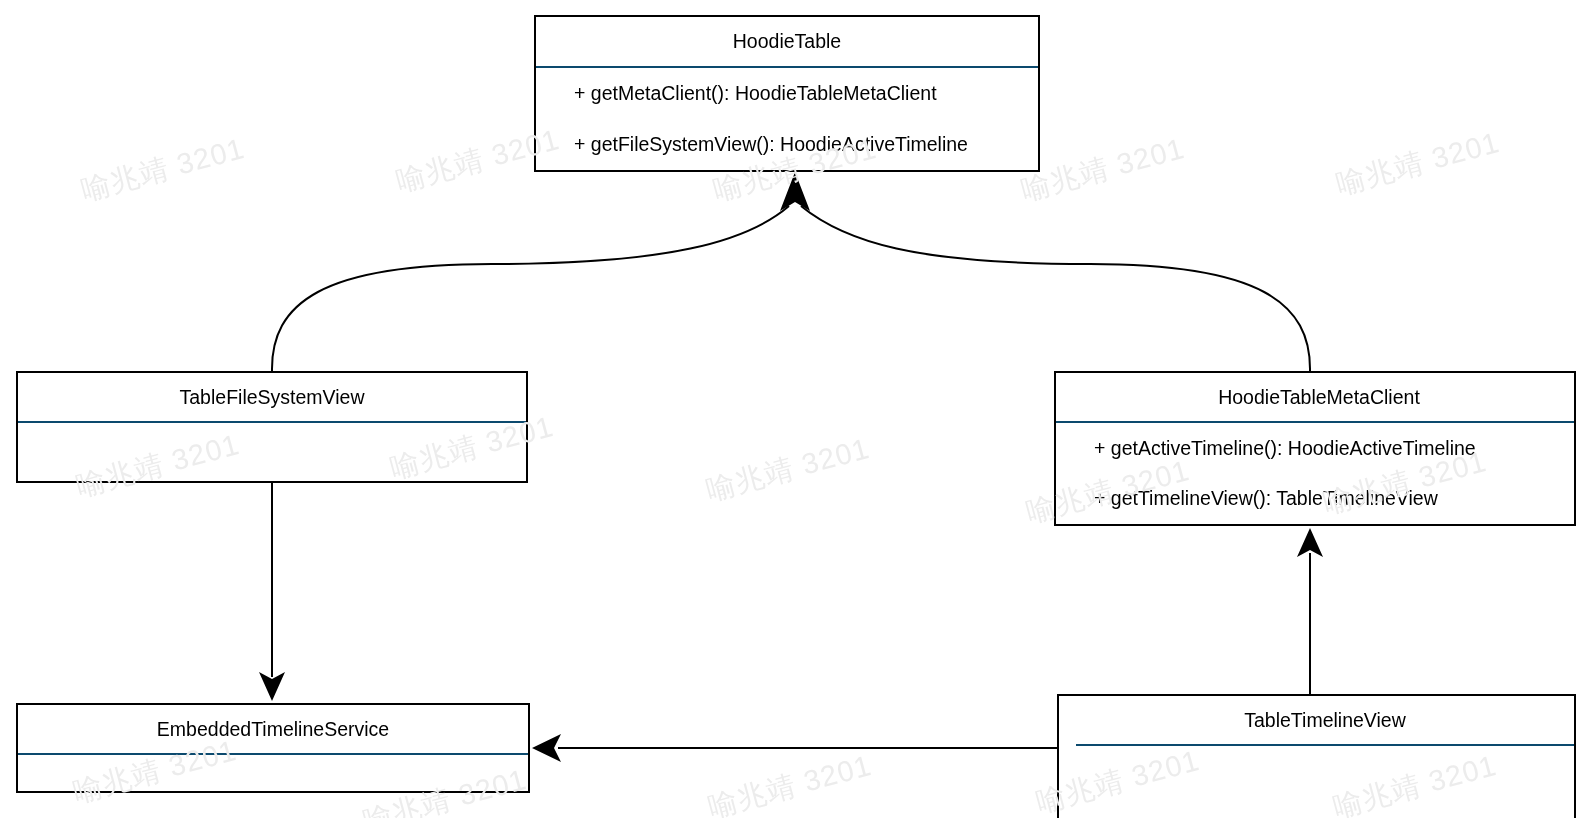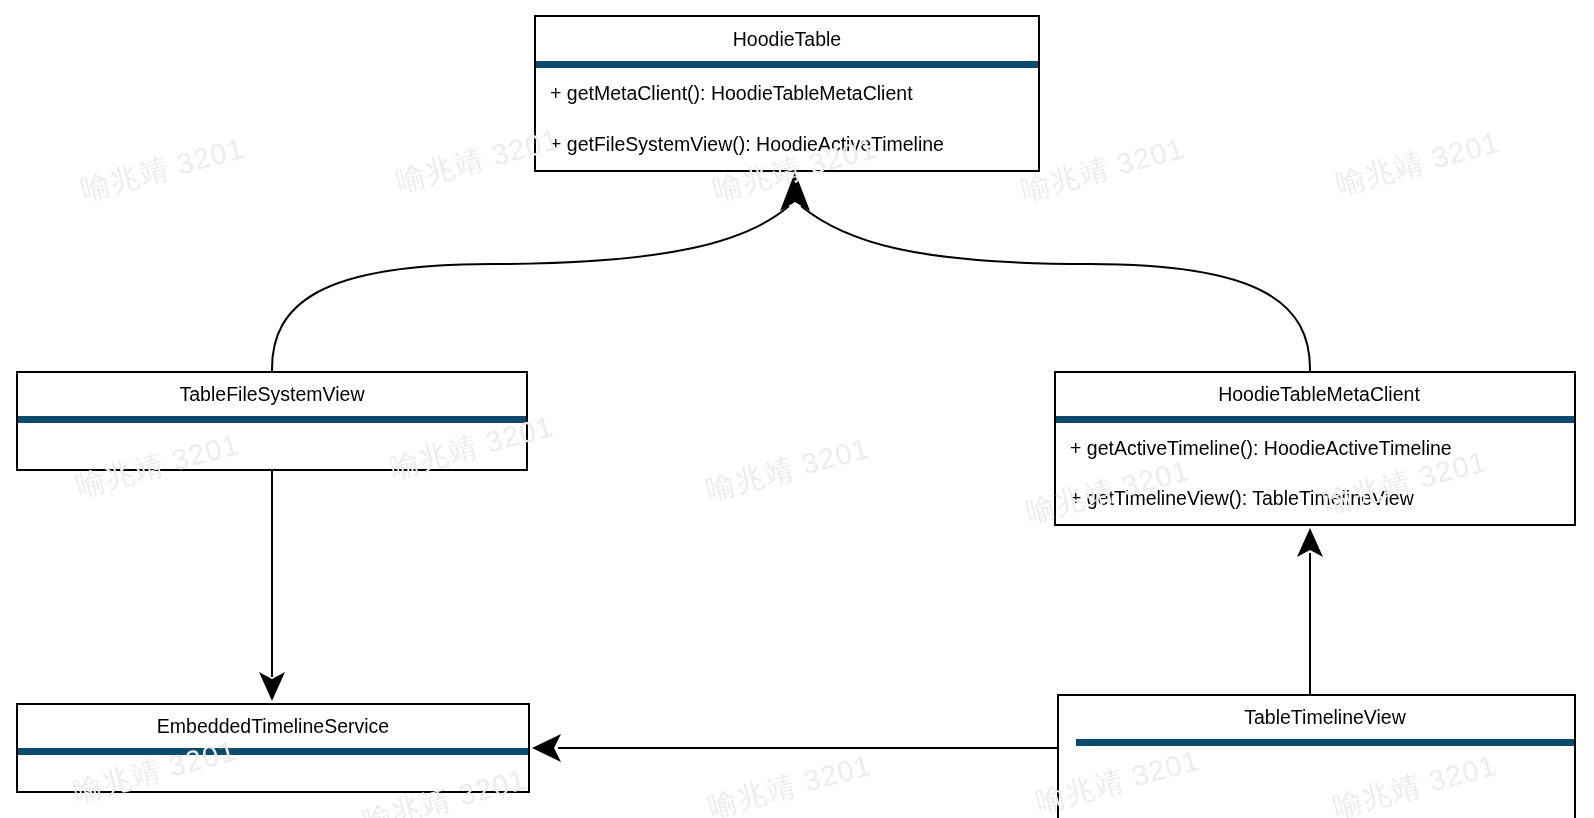--- a/index.html
+++ b/index.html
@@ -20,34 +20,35 @@
   .uml-class {
     position: absolute;
     box-sizing: border-box;
     border: 2px solid #000;
     background: #fff;
     display: flex;
     flex-direction: column;
   }
   .uml-title {
     box-sizing: border-box;
-    border-bottom: 7px solid #0c4a6e;
+    border-bottom: 2px solid #0c4a6e;
     display: flex;
     align-items: center;
     justify-content: center;
     font-size: 19.5px;
     flex: 0 0 auto;
   }
   .uml-body {
     flex: 1 1 auto;
     display: flex;
     flex-direction: column;
     justify-content: space-around;
     padding-left: 14px;
     font-size: 19.5px;
+    margin-left: 24px;
   }
   .uml-method { line-height: 1; }
   .watermark {
     position: absolute;
     color: #ececec;
     font-size: 29px;
     letter-spacing: 1px;
     white-space: nowrap;
     transform: translate(-50%, -50%) rotate(-15deg);
     pointer-events: none;
@@ -77,21 +78,21 @@
   </svg>
 
   <div class="uml-class" style="left:534px; top:15px; width:506px; height:157px;">
     <div class="uml-title" style="height:51px;">HoodieTable</div>
     <div class="uml-body">
       <div class="uml-method">+ getMetaClient(): HoodieTableMetaClient</div>
       <div class="uml-method">+ getFileSystemView(): HoodieActiveTimeline</div>
     </div>
   </div>
 
-  <div class="uml-class" style="left:16px; top:371px; width:512px; height:100px;">
+  <div class="uml-class" style="left:16px; top:371px; width:512px; height:112px;">
     <div class="uml-title" style="height:50px;">TableFileSystemView</div>
     <div class="uml-body"></div>
   </div>
 
   <div class="uml-class" style="left:1054px; top:371px; width:522px; height:155px;">
     <div class="uml-title" style="height:50px;padding-left:8px;">HoodieTableMetaClient</div>
     <div class="uml-body">
       <div class="uml-method">+ getActiveTimeline(): HoodieActiveTimeline</div>
       <div class="uml-method">+ getTimelineView(): TableTimelineView</div>
     </div>

